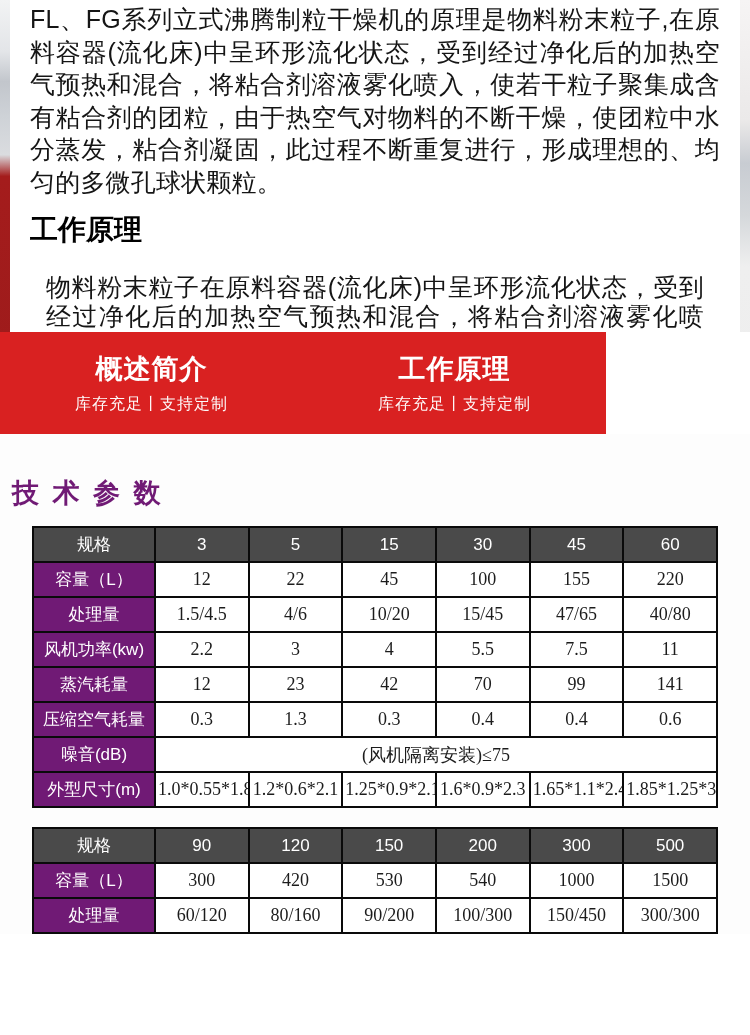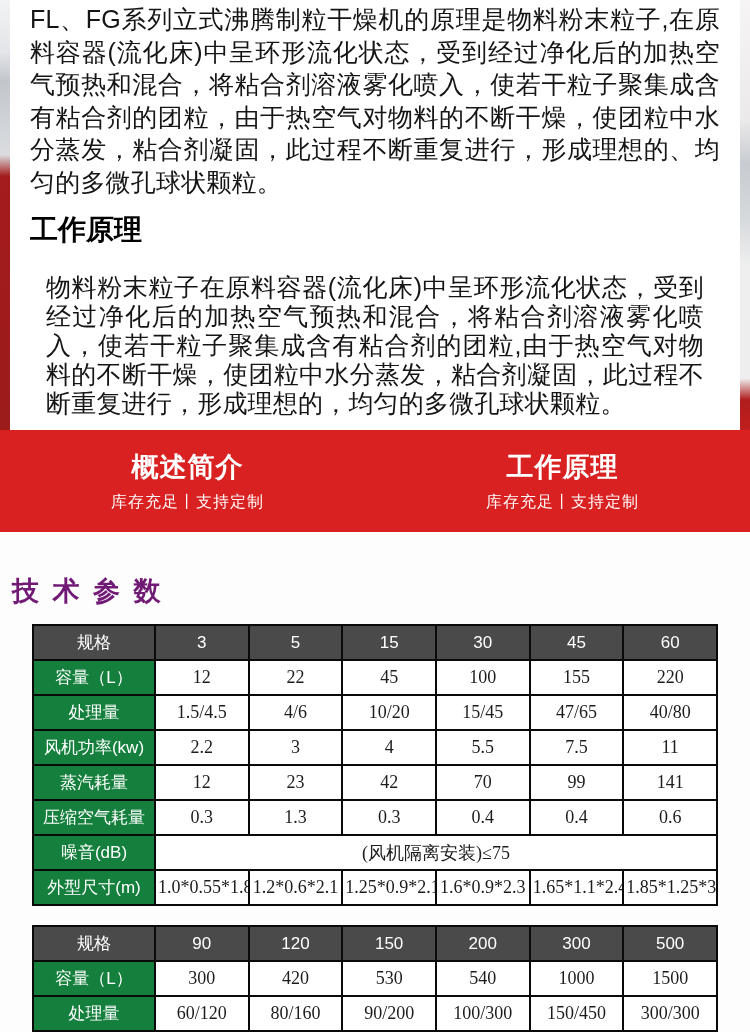--- a/index.html
+++ b/index.html
@@ -3,21 +3,21 @@
 <meta charset="utf-8">
 <style>
   html,body{margin:0;padding:0;}
   body{
     width:750px;height:1035px;overflow:hidden;position:relative;
     background:#ffffff;
     font-family:"Liberation Sans","DejaVu Sans",sans-serif;
     color:#111;
   }
   
-  .top-card{position:relative;width:750px;height:430px;overflow:hidden;background:#fff;}
+  .top-card{position:relative;width:750px;height:332px;overflow:hidden;background:#fff;}
   .side-strip{position:absolute;top:0;width:10px;height:430px;}
   .side-strip.left{
     left:0;
     background:linear-gradient(180deg,#f2f3f4 0%,#e3e5e8 12%,#c2c6cc 19%,#ced2d7 27%,#dadcdf 36%,#a41c1c 41%,#9c1b1b 100%);
   }
   .side-strip.right{
     right:0;
     background:linear-gradient(180deg,#f6f4f4 0%,#ebe9e9 28%,#c8ccd2 38%,#d5d8db 50%,#efefef 62%,#eeeeee 88%,#b01d1d 93%,#c11e1e 100%);
   }
   .intro{
@@ -29,21 +29,21 @@
     margin:0;padding:13px 30px 6px 30px;
     font-size:28px;font-weight:bold;color:#000;
   }
   .body2{
     margin:16px;padding:2px 30px 0 30px;
     font-size:25px;line-height:29px;letter-spacing:0.2px;
     text-align:justify;color:#151515;
   }
   
   .banner{
-    width:750px;height:102px;background:#d92121;
+    width:606px;height:102px;background:#d92121;
     display:flex;align-items:center;
   }
   .banner-item{flex:1;text-align:center;color:#fff;}
   .banner-title{font-size:27px;font-weight:bold;letter-spacing:1px;}
   .banner-sub{font-size:16px;margin-top:7px;opacity:.97;letter-spacing:1px;}
   
   .params{width:750px;background:#fdfdfd;}
   .params-heading{
     margin:0;padding:41px 0 15px 12px;
     font-size:27px;font-weight:bold;letter-spacing:3px;
@@ -55,21 +55,21 @@
     border:2px solid #000;
     font-size:17px;
   }
   table.spec-table.t2{margin-top:19px;}
   .spec-table th,.spec-table td{
     border:2px solid #0a0a0a;height:33px;text-align:center;vertical-align:middle;
     padding:0 2px;overflow:hidden;white-space:nowrap;
   }
   .spec-table col.c-label{width:122px;}
   .spec-table th{background:#4a4a4a;color:#fff;font-weight:normal;font-size:17px;}
-  .spec-table td.lbl{background:#15803d;color:#fff;font-size:17px;}
+  .spec-table td.lbl{background:#701a75;color:#fff;font-size:17px;}
   .spec-table td.val{background:#fff;color:#1c1c1c;font-family:"Liberation Serif","DejaVu Serif",serif;font-size:18px;}
 </style>
 </head>
 <body>
 
 <div class="top-card">
   <div class="side-strip left"></div>
   <div class="side-strip right"></div>
   <p class="intro">FL、FG系列立式沸腾制粒干燥机的原理是物料粉末粒子,在原料容器(流化床)中呈环形流化状态，受到经过净化后的加热空气预热和混合，将粘合剂溶液雾化喷入，使若干粒子聚集成含有粘合剂的团粒，由于热空气对物料的不断干燥，使团粒中水分蒸发，粘合剂凝固，此过程不断重复进行，形成理想的、均匀的多微孔球状颗粒。</p>
   <h2 class="section-heading">工作原理</h2>

